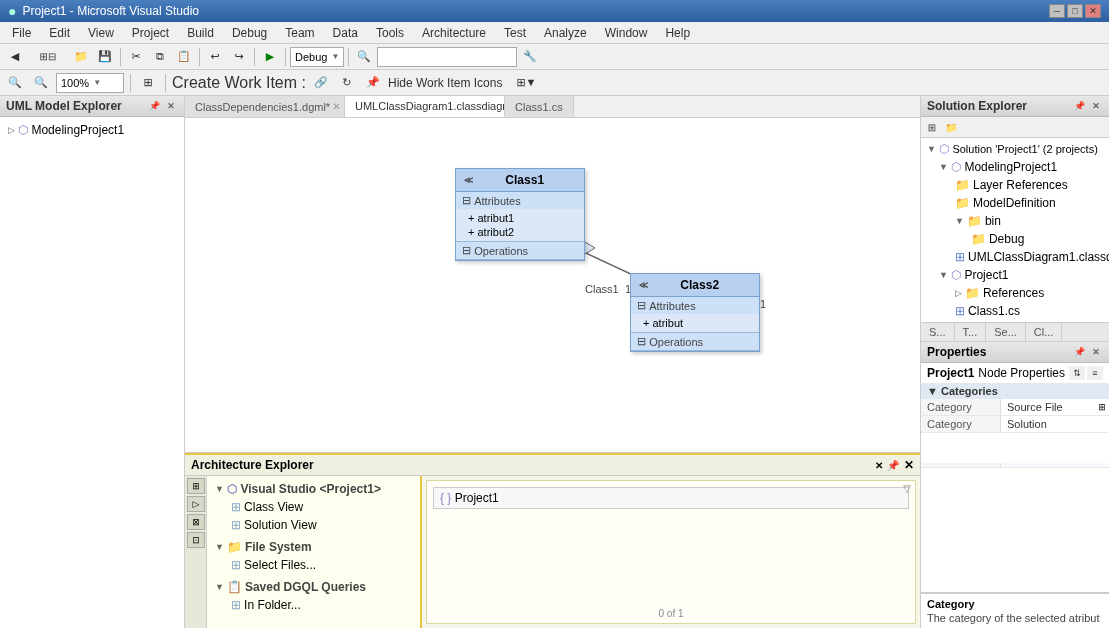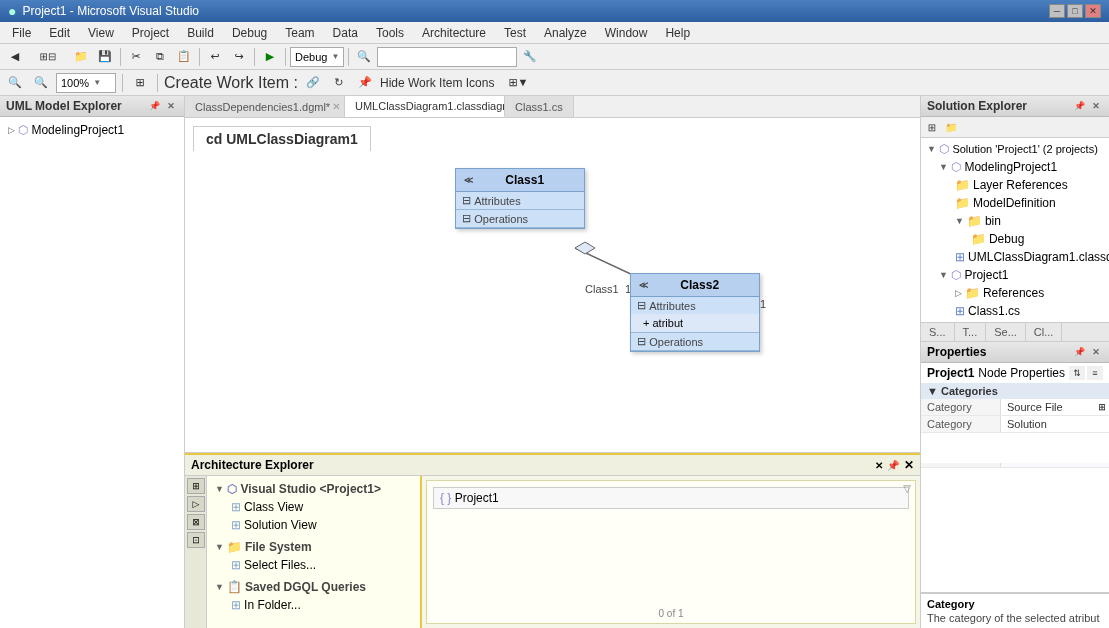--- a/index.html
+++ b/index.html
@@ -165,21 +165,21 @@
   </div>
   <div class="tb-separator"></div>
   <div class="tb-btn">🔍</div>
   <div style="border:1px solid #aaa; background:white; padding:1px 4px; height:20px; width:140px; font-size:11px; display:flex; align-items:center;"></div>
   <div class="tb-btn">🔧</div>
 </div>
 
 <div id="toolbar2">
   <div class="tb-btn">🔍</div>
   <div class="tb-btn">🔍</div>
-  <div class="tb-dropdown" style="width:60px;">
+  <div class="tb-dropdown" style="width:68px;">
     <span>100%</span>
     <span class="tb-dropdown-arrow">▼</span>
   </div>
   <div class="tb-separator"></div>
   <div class="tb-btn">⊞</div>
   <div class="tb-separator"></div>
   <span style="font-size:16px; color:#333;">Create Work Item :</span>
   <div class="tb-btn">🔗</div>
   <div class="tb-btn">↻</div>
   <div class="tb-btn">📌</div>
@@ -218,21 +218,20 @@
 
       </div>
       <div class="tab">
         <span>Class1.cs</span>
       </div>
     </div>
 
     <div id="diagram-area">
       <div id="diagram-canvas">
 
-        <div id="diagram-title-tab">cd UMLClassDiagram1</div>
 
         <svg id="connection-svg">
 
           <line x1="390" y1="130" x2="540" y2="200" stroke="#666" stroke-width="1.5"></line>
 
           <text x="400" y="175" font-size="11" fill="#444">Class1</text>
           <text x="440" y="175" font-size="11" fill="#444">1</text>
           <text x="525" y="200" font-size="11" fill="#444">Class2</text>
           <text x="575" y="190" font-size="11" fill="#444">1</text>
 
@@ -241,20 +240,24 @@
 
         <div class="uml-class" style="left:270px; top:50px; width:130px;">
           <div class="uml-class-header">
             <span class="uml-expand-btn">≪</span>
             <span style="flex:1; text-align:center;">Class1</span>
           </div>
           <div class="uml-class-section">
             <div class="uml-section-header">
               <span>⊟</span>
               <span>Attributes</span>
+            </div>
+            <div class="uml-section-content">
+              <div class="uml-item">+ atribut1</div>
+              <div class="uml-item">+ atribut2</div>
             </div>
           </div>
           <div class="uml-class-section">
             <div class="uml-section-header">
               <span>⊟</span>
               <span>Operations</span>
             </div>
           </div>
         </div>
 

